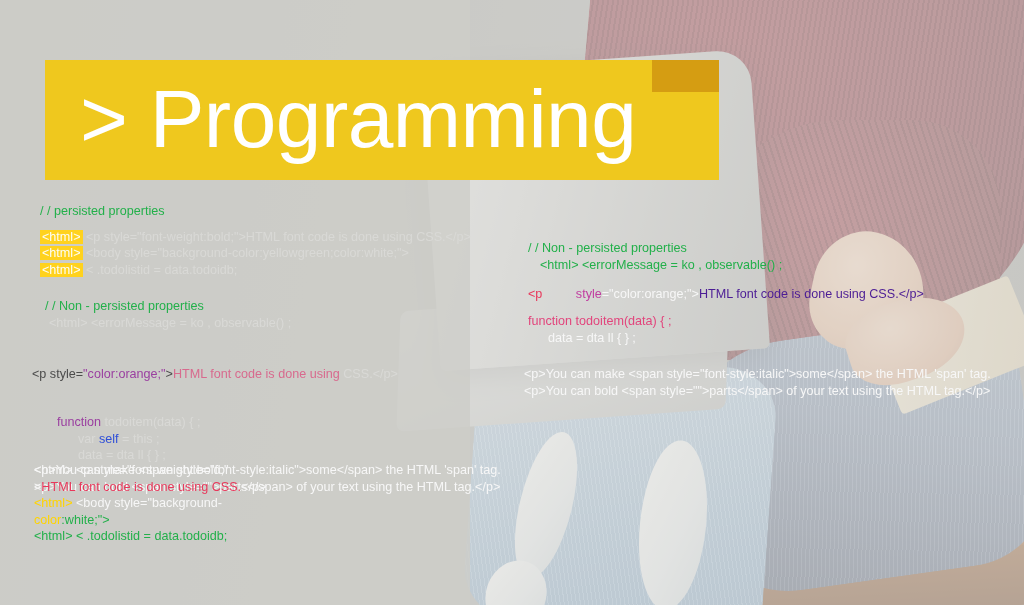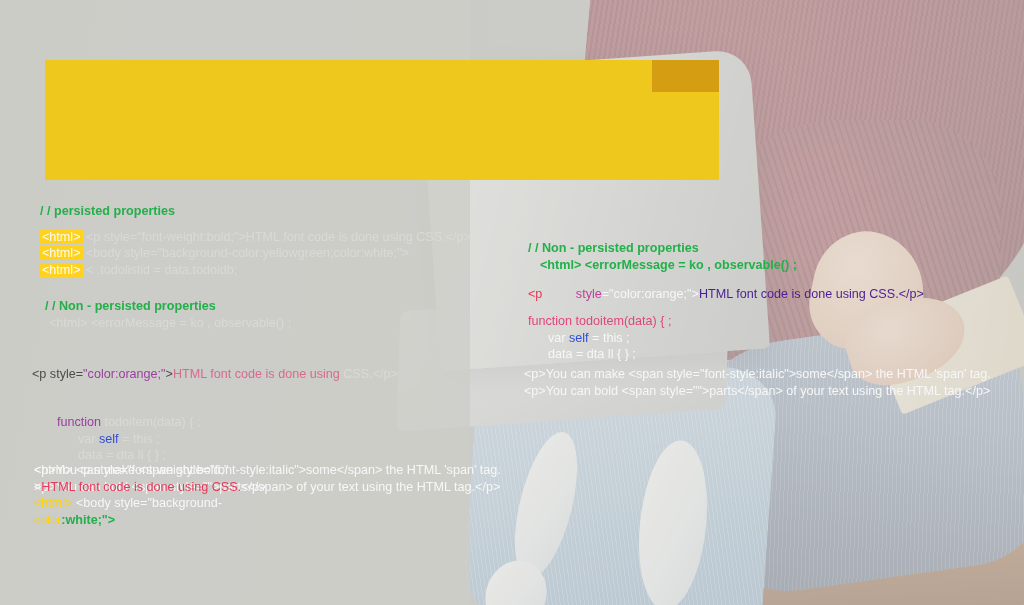--- a/index.html
+++ b/index.html
@@ -184,21 +184,21 @@
   .code-block {
     position: absolute;
     font-size: 12.6px;
     line-height: 16.5px;
     white-space: nowrap;
     font-family: "Liberation Sans", sans-serif;
   }
   .code-line { display: block; white-space: nowrap; }
 
   
-  .t-green      { color: #22b04a; font-weight: bold; }
+  .t-green      { color: #22b04a; }
   .t-white      { color: #f7f7f7; }
   .t-dark       { color: #4c4c4c; text-align: center; }
   .t-grey       { color: #d9d9d6; }
   .t-purple     { color: #9a3fa0; }
   .t-magenta    { color: #c03ea0; margin-left: 30px; }
   .t-pink       { color: #e2457c; }
   .t-red        { color: #e8385b; }
   .t-blue       { color: #2f4fd8; }
   .t-orange     { color: #4c1d95; }
   .t-yellow     { color: #ffd400; }
@@ -240,20 +240,21 @@
     <div class="laptop-base"></div>
     <div class="laptop-lid"></div>
     <div class="hand"></div>
     <div class="hand2"></div>
     <div class="wash"></div>
     <div class="wash-left"></div>
   </div>
 
   <div class="banner"></div>
   <div class="banner-corner"></div>
+  <div class="banner-title">&gt; Programming</div>
 
   <div class="code-block" id="blk-left-1">
     <span class="code-line t-green">/ /  persisted properties</span>
     <span class="code-line" style="margin-top:9px; display:block;">
       <span class="hl-html">&lt;html&gt;</span><span class="t-grey"> &lt;p style="font-weight:bold;"&gt;HTML font code is done using CSS.&lt;/p&gt;</span>
     </span>
     <span class="code-line">
       <span class="hl-html">&lt;html&gt;</span><span class="t-grey"> &lt;body style="background-color:yellowgreen;color:white;"&gt;</span>
     </span>
     <span class="code-line">
@@ -279,34 +280,34 @@
   <div class="code-block" id="blk-left-5" style="width:auto;">
     <span class="code-line t-white">&lt;p&gt;You can make &lt;span style="font-style:italic"&gt;some&lt;/span&gt; the HTML 'span' tag.</span>
     <span class="code-line t-white">&lt;p&gt;You can bold &lt;span style=""&gt;parts&lt;/span&gt; of your text using the HTML tag.&lt;/p&gt;</span>
   </div>
 
   <div class="code-block" id="blk-left-5b" style="left:34px; top:462px;">
     <span class="code-line t-white">&lt;html&gt; &lt;p style="font-weight:bold;"</span>
     <span class="code-line"><span class="t-white">&gt;</span><span class="t-red">HTML font code is done using CSS.</span><span class="t-white">&lt;/p&gt;</span></span>
     <span class="code-line"><span class="t-yellow">&lt;html&gt;</span><span class="t-white"> &lt;body style="background-</span></span>
     <span class="code-line"><span class="t-yellow">color</span><span class="t-green">:white;"&gt;</span></span>
+    <span class="code-line t-green">&lt;html&gt; &lt; .todolistid = data.todoidb;</span>
   </div>
 
   <div class="code-block" id="blk-right-1">
     <span class="code-line t-green">/ / Non - persisted properties</span>
     <span class="code-line t-green" style="padding-left:12px;">&lt;html&gt; &lt;errorMessage = ko , observable() ;</span>
   </div>
 
   <div class="code-block" id="blk-right-2">
     <span class="code-line"><span class="t-red">&lt;p </span><span class="t-magenta">style</span><span class="t-white">="color:orange;"&gt;</span><span class="t-orange">HTML font code is done using CSS.&lt;/p&gt;</span></span>
   </div>
 
   <div class="code-block" id="blk-right-3">
     <span class="code-line" style="padding-left:24px;"><span class="t-pink">function</span><span class="t-pink">  todoitem(data) { ;</span></span>
-    <span class="code-line" style="padding-left:44px;"><span class="t-white">var </span><span class="t-blue">self</span><span class="t-white"> = this ;</span></span>
     <span class="code-line t-white" style="padding-left:44px;">data = dta  ll { } ;</span>
   </div>
 
   <div class="code-block" id="blk-right-4">
     <span class="code-line t-white">&lt;p&gt;You can make &lt;span style="font-style:italic"&gt;some&lt;/span&gt; the HTML 'span' tag.</span>
     <span class="code-line t-white">&lt;p&gt;You can bold &lt;span style=""&gt;parts&lt;/span&gt; of your text using the HTML tag.&lt;/p&gt;</span>
   </div>
 
 </div>
 

